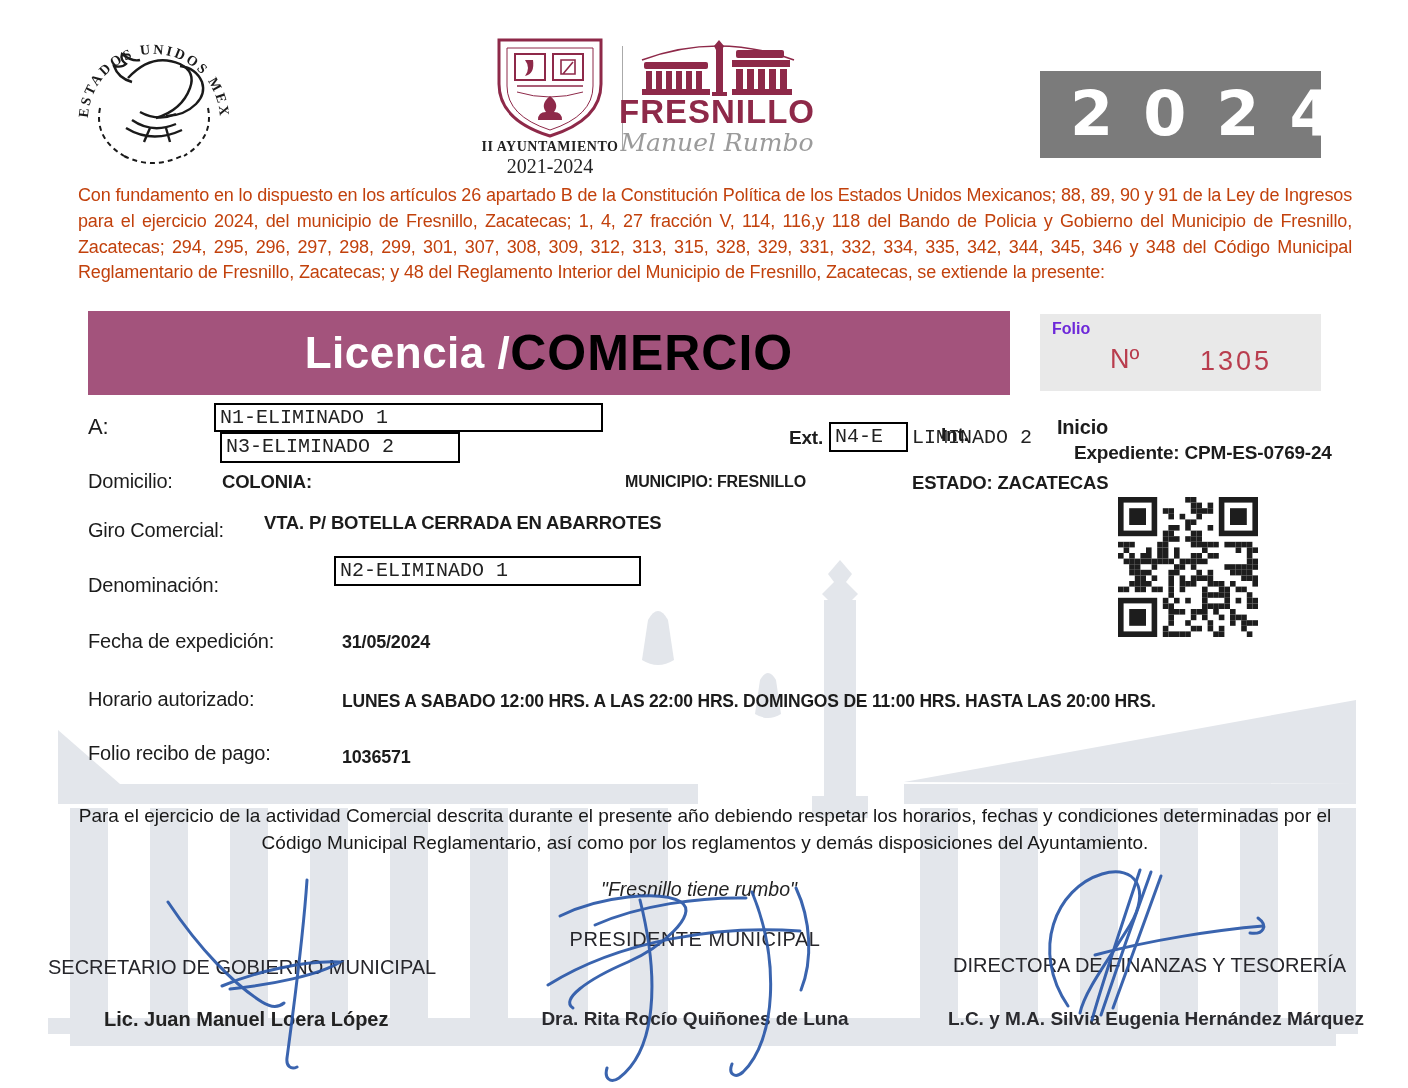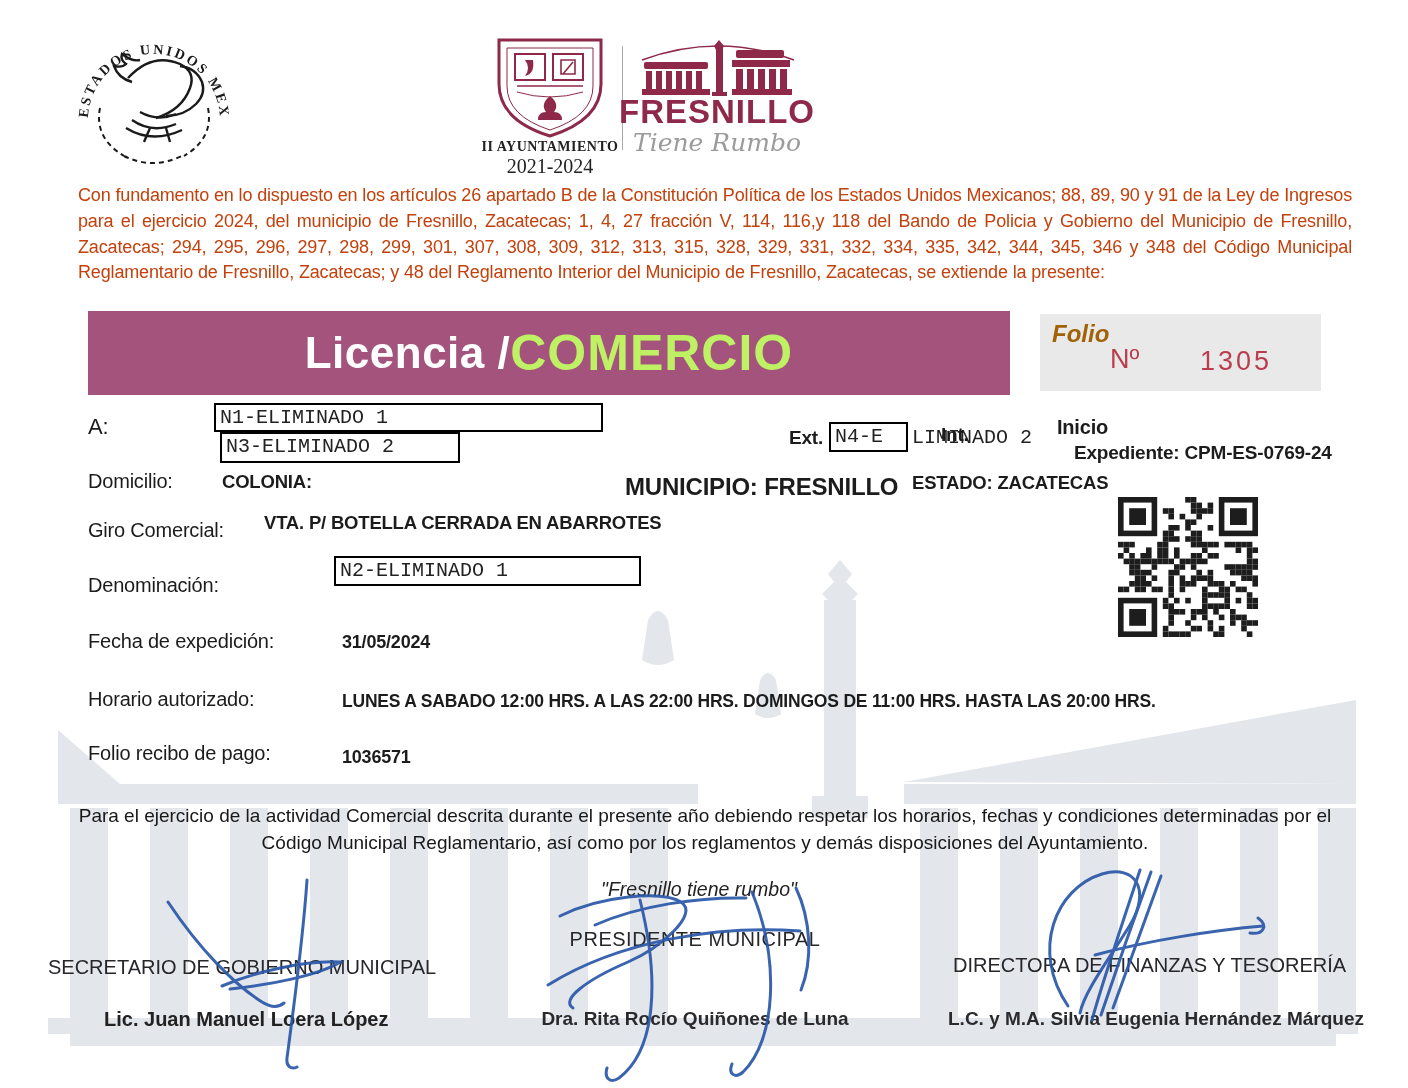--- a/index.html
+++ b/index.html
@@ -31,24 +31,24 @@
     font-family:"DejaVu Serif",serif; font-style:italic; font-size:25px;
     color:#9b9b9b; z-index:2; }
   #header-divider { left:622px; top:46px; width:1px; height:104px; background:#aaa; z-index:1; }
   
   #intro { left:78px; top:183px; width:1274px; font-size:18px; line-height:25.8px;
     text-align:justify; color:#c2410c; letter-spacing:-0.15px; z-index:2; }
   
   #banner { left:88px; top:311px; width:922px; height:84px; background:#a3537c;
     display:flex; align-items:center; justify-content:center; z-index:2; }
   #banner .t1 { color:#fff; font-size:44px; font-weight:600; letter-spacing:0.5px; }
-  #banner .t2 { color:#bef264; font-size:50px; font-weight:800; letter-spacing:1px; }
+  #banner .t2 { color:#000000; font-size:50px; font-weight:800; letter-spacing:1px; }
   
   #folio-box { left:1040px; top:314px; width:281px; height:77px; background:#e9e9e9; z-index:2; }
-  #folio-box .folio-lbl { position:absolute; left:12px; top:6px; font-weight:bold; font-size:24px; color:#a16207;font-style:italic; }
+  #folio-box .folio-lbl { position:absolute; left:12px; top:6px; font-weight:bold; font-size:16px; color:#6d28d9; }
   #folio-box .no-sign { position:absolute; left:70px; top:30px; color:#b93d4e; font-size:27px; font-weight:normal; }
   #folio-box .no-val { position:absolute; left:160px; top:32px; color:#b93d4e; font-size:27px; letter-spacing:3px; }
   
   #watermark { left:0; top:560px; z-index:0; }
   #signatures { left:0; top:0; z-index:3; pointer-events:none; }
   
   #qr-wrap { left:1118px; top:497px; width:140px; height:140px; z-index:2; }
 </style>
 </head>
 <body>
@@ -156,22 +156,23 @@
       <rect x="96" y="12" width="48" height="8" rx="2"></rect>
       <rect x="96" y="31" width="7" height="20"></rect>
         <rect x="107" y="31" width="7" height="20"></rect>
       <rect x="118" y="31" width="7" height="20"></rect>
         <rect x="129" y="31" width="7" height="20"></rect>
       <rect x="140" y="31" width="7" height="20"></rect>
       <rect x="92" y="51" width="60" height="6"></rect>
     </g>
   </svg>
   <div id="logo-wordmark" class="abs">FRESNILLO</div>
-  <div id="logo-tagline" class="abs">Tiene Rumbo</div>
-
+  <div id="logo-tagline" class="abs">Manuel Rumbo</div>
+
+  <div id="year-badge" class="abs">2024</div>
 
   <div id="intro" class="abs z1">Con fundamento en lo dispuesto en los artículos 26 apartado B de la Constitución Política de los Estados Unidos Mexicanos; 88, 89, 90 y 91 de la Ley de Ingresos para el ejercicio 2024, del municipio de Fresnillo, Zacatecas; 1, 4, 27 fracción V, 114, 116,y 118 del Bando de Policia y Gobierno del Municipio de Fresnillo, Zacatecas; 294, 295, 296, 297, 298, 299, 301, 307, 308, 309, 312, 313, 315, 328, 329, 331, 332, 334, 335, 342, 344, 345, 346 y 348 del Código Municipal Reglamentario de Fresnillo, Zacatecas; y 48 del Reglamento Interior del Municipio de Fresnillo, Zacatecas, se extiende la presente:</div>
 
   <div id="banner" class="abs">
     <span class="t1">Licencia /</span>
     <span class="t2">COMERCIO</span>
   </div>
   <div id="folio-box" class="abs">
     <div class="folio-lbl">Folio</div>
     <div class="no-sign">Nº</div>
@@ -185,21 +186,21 @@
   <div class="abs z1 lbl bold" style="left:789px; top:427px; font-size:19px;">Ext.</div>
   <div class="abs z1 mono redact-box" style="left:829px; top:422px; width:79px; height:30px;">N4-E</div>
   <div class="abs z1 mono" style="left:912px; top:426px;">LIMINADO 2</div>
   <div class="abs lbl bold" style="left:941px; top:424px; font-size:19px; z-index:3;">Int.</div>
 
   <div class="abs z1 lbl bold" style="left:1057px; top:416px; font-size:20px;">Inicio</div>
   <div class="abs z1 lbl bold" style="left:1074px; top:442px; font-size:19px;">Expediente: CPM-ES-0769-24</div>
 
   <div class="abs z1 lbl" style="left:88px; top:470px;">Domicilio:</div>
   <div class="abs z1 lbl bold" style="left:222px; top:471px; font-size:18.5px;">COLONIA:</div>
-  <div class="abs z1 lbl bold" style="left:625px; top:473px; font-size:24px;">MUNICIPIO: FRESNILLO</div>
+  <div class="abs z1 lbl bold" style="left:625px; top:473px; font-size:16px;">MUNICIPIO: FRESNILLO</div>
   <div class="abs z1 lbl bold" style="left:912px; top:472px; font-size:18.5px;">ESTADO: ZACATECAS</div>
 
   <div class="abs z1 lbl" style="left:88px; top:519px;">Giro Comercial:</div>
   <div class="abs z1 lbl bold" style="left:264px; top:512px; font-size:18.5px;">VTA. P/ BOTELLA CERRADA EN ABARROTES</div>
 
   <div class="abs z1 lbl" style="left:88px; top:574px;">Denominación:</div>
   <div class="abs z1 mono redact-box" style="left:334px; top:556px; width:307px; height:30px;">N2-ELIMINADO 1</div>
 
   <div id="qr-wrap" class="abs">
     <svg id="qr-svg" width="140" height="140" viewBox="0 0 140 140">

